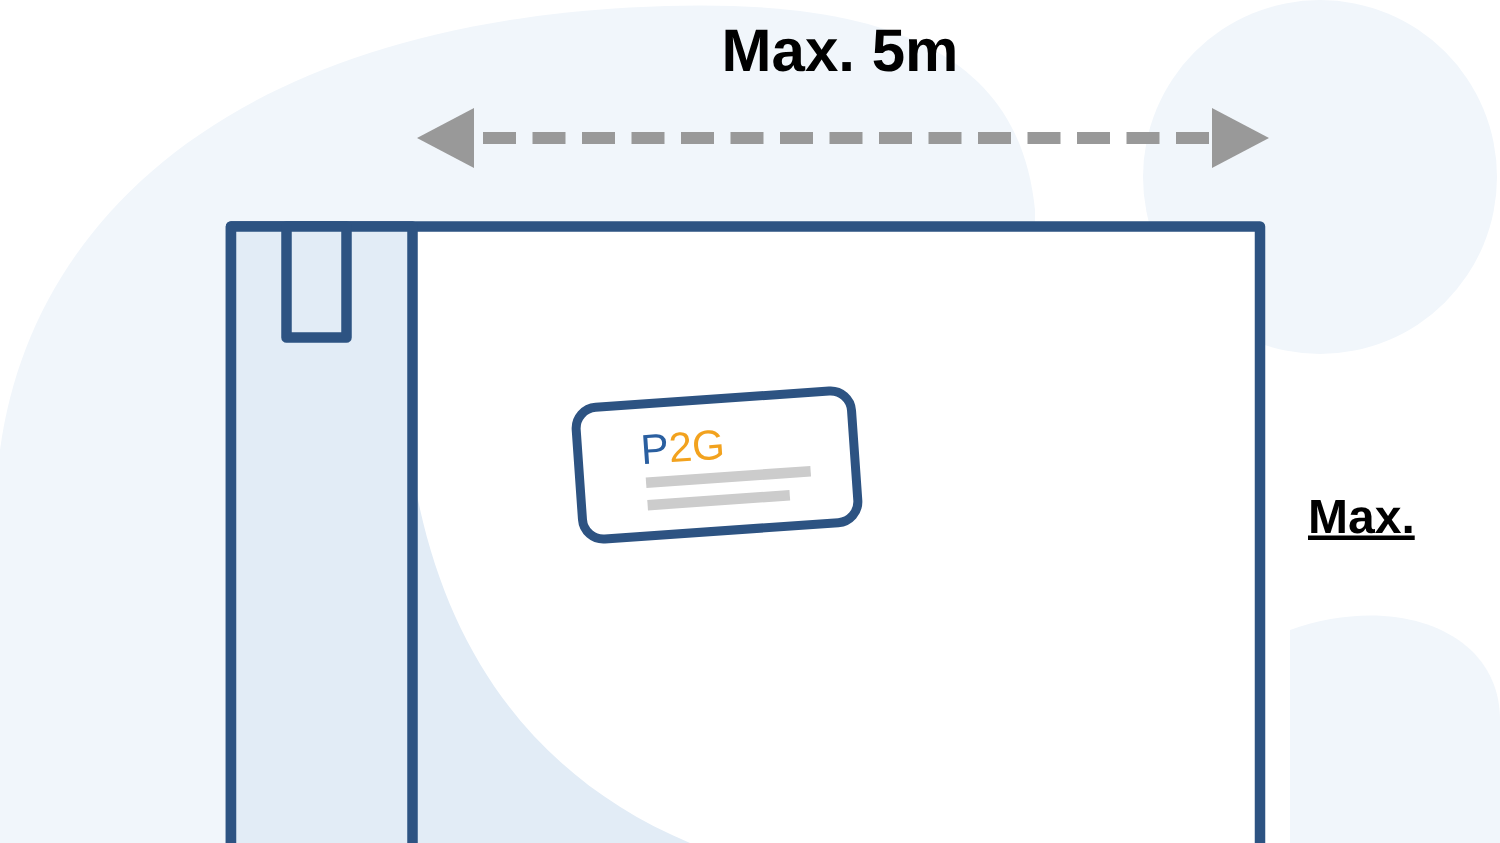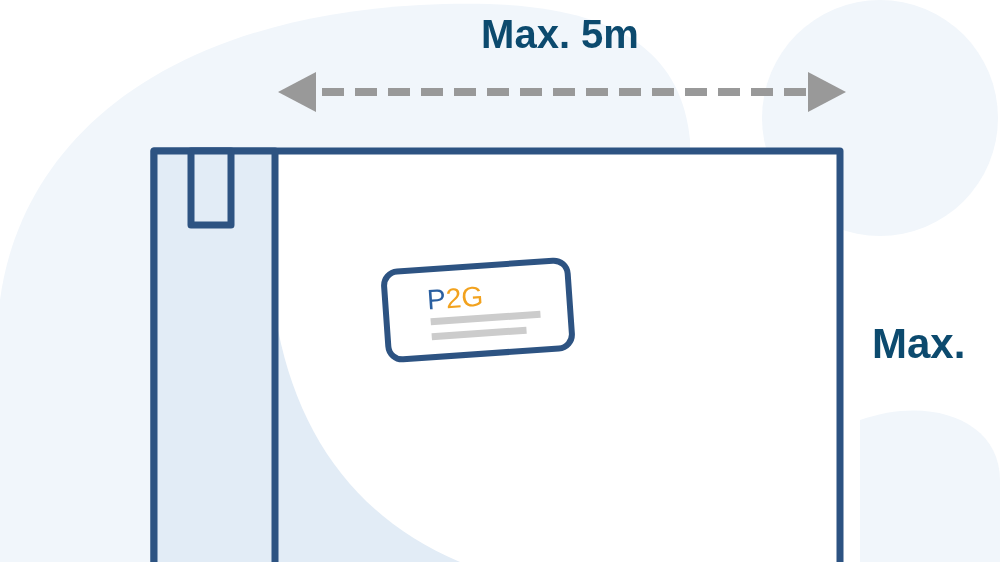--- a/index.html
+++ b/index.html
@@ -1,20 +1,20 @@
 <!DOCTYPE html>
 <html><head>
 <meta charset="utf-8">
 <style>
   html, body { margin: 0; padding: 0; background: #ffffff; }
   body { width: 1000px; height: 562px; overflow: hidden; position: relative; font-family: "Liberation Sans", sans-serif; }
   #scene { position: absolute; left: 0; top: 0; width: 1000px; height: 562px; }
-  .label { position: absolute; color: #0c4a6e; font-weight: bold; font-family: "Liberation Sans", sans-serif; }
+  .label { position: absolute; color: #000000; font-weight: bold; font-family: "Liberation Sans", sans-serif; }
   #width-label { left: 440px; top: 10px; width: 240px; text-align: center; font-size: 40px; line-height: 48px; }
-  #weight-label { left: 872px; top: 322px; font-size: 42px; line-height: 44px; }
+  #weight-label { left: 872px; top: 322px; font-size: 32px; line-height: 44px; text-decoration: underline; }
 </style>
 </head>
 <body>
 
 <svg id="scene" width="1000" height="562" viewBox="0 0 1000 562" xmlns="http://www.w3.org/2000/svg">
 
   <path d="M0,562 L0,300 C20,150 150,20 420,5 C600,-5 680,40 690,140 L690,562 Z" fill="#f1f6fb"></path>
   <circle cx="880" cy="118" r="118" fill="#f1f6fb"></circle>
   <path d="M860,420 C930,395 1000,420 1000,480 L1000,562 L860,562 Z" fill="#f1f6fb"></path>
   <path d="M278,330 C300,440 360,520 460,562 L278,562 Z" fill="#e2ecf6"></path>

